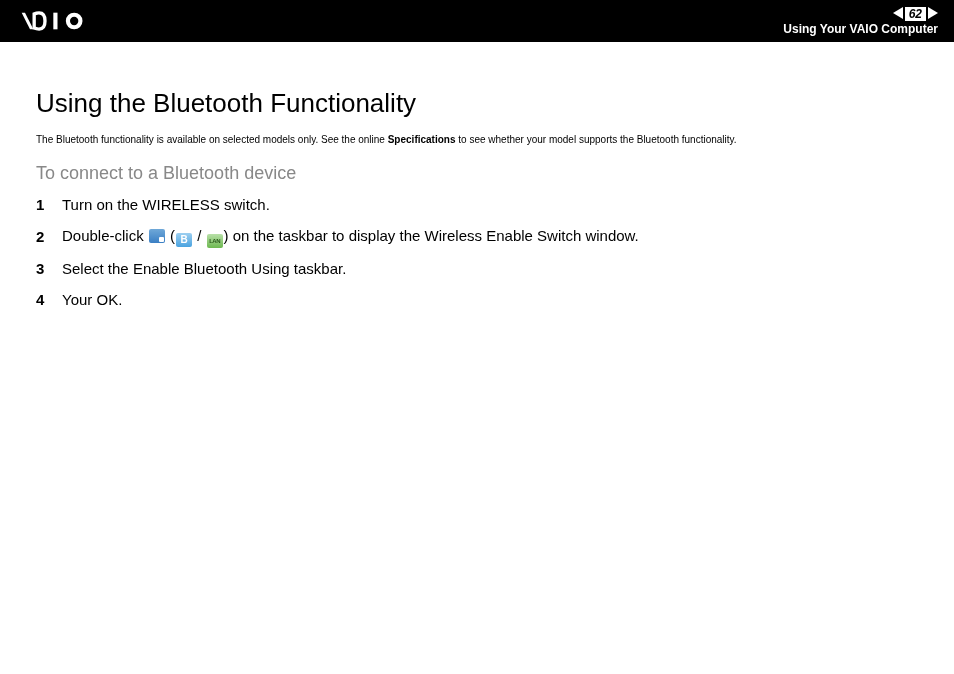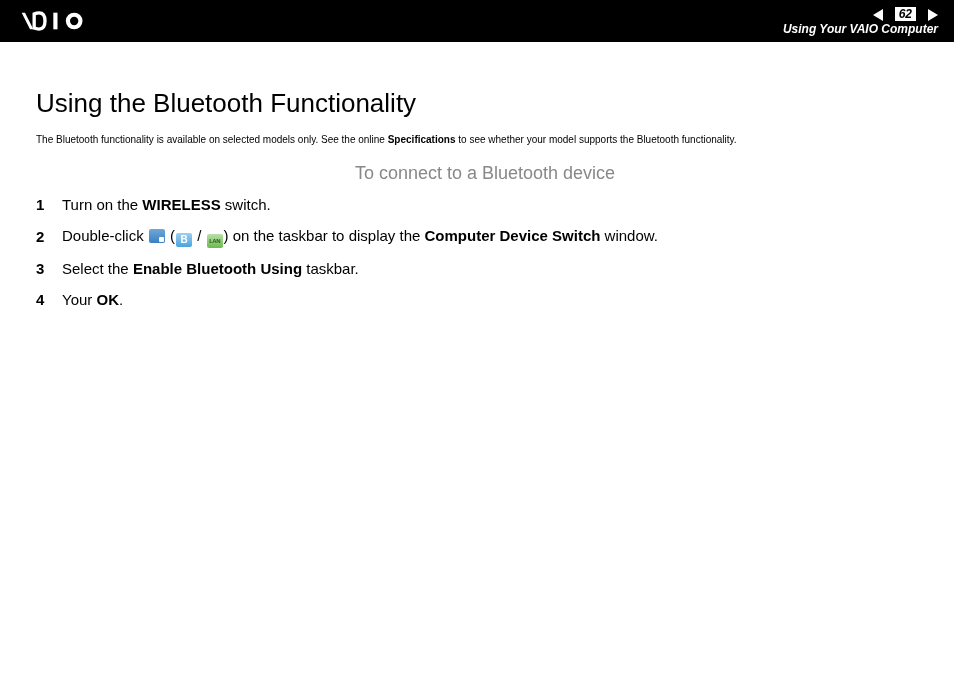--- a/index.html
+++ b/index.html
@@ -26,22 +26,22 @@
       height: 20px;
     }
     .header-right {
       display: flex;
       flex-direction: column;
       align-items: flex-end;
       gap: 1px;
     }
     .page-nav {
       display: flex;
-      align-items: flex-end;
-      gap: 12px;
+      align-items: flex-start;
+      gap: 2px;
     }
     .nav-arrow {
       width: 0;
       height: 0;
       border-style: solid;
     }
     .nav-arrow-left {
       border-width: 6px 10px 6px 0;
       border-color: transparent #fff transparent transparent;
     }
@@ -55,21 +55,20 @@
       font-style: italic;
       font-weight: bold;
       font-size: 12px;
       padding: 0px 4px;
       line-height: 14px;
     }
     .breadcrumb {
       color: #fff;
       font-weight: bold;
       font-size: 12px;
-      font-style: italic;
     }
     .content {
       padding: 46px 20px 0 36px;
     }
     .title {
       font-size: 26px;
       font-weight: normal;
       color: #000;
       margin-bottom: 14px;
     }
@@ -78,42 +77,41 @@
       line-height: 1.35;
       color: #000;
       margin-bottom: 12px;
     }
     .subtitle {
       font-size: 18px;
       color: #888;
       font-weight: normal;
       margin-top: 16px;
       margin-bottom: 10px;
-      text-align: center;
     }
     .steps {
       list-style: none;
     }
     .step {
       display: flex;
       align-items: center;
       font-size: 15px;
       margin-bottom: 10px;
       line-height: 1.4;
     }
     .step-num {
       font-weight: bold;
       width: 26px;
       flex-shrink: 0;
     }
     .step-text {
       flex: 1;
     }
     .step-text b {
-      font-weight: bold;
+      font-weight: normal;
     }
     .inline-icon {
       display: inline-block;
       width: 16px;
       height: 14px;
       vertical-align: -2px;
       border-radius: 2px;
       margin: 0 1px;
     }
     .icon-taskbar {
@@ -182,21 +180,21 @@
   <ol class="steps">
     <li class="step">
       <span class="step-num">1</span>
       <span class="step-text">
         <span>Turn on the </span><b>WIRELESS</b><span> switch.</span>
       </span>
     </li>
     <li class="step">
       <span class="step-num">2</span>
       <span class="step-text">
-        <span>Double-click </span><span class="inline-icon icon-taskbar"></span><span> (</span><span class="inline-icon icon-b">B</span><span> / </span><span class="inline-icon icon-lan">LAN</span><span>) on the taskbar to display the </span><b>Computer Device Switch</b><span> window.</span>
+        <span>Double-click </span><span class="inline-icon icon-taskbar"></span><span> (</span><span class="inline-icon icon-b">B</span><span> / </span><span class="inline-icon icon-lan">LAN</span><span>) on the taskbar to display the </span><b>Wireless Enable Switch</b><span> window.</span>
       </span>
     </li>
     <li class="step">
       <span class="step-num">3</span>
       <span class="step-text">
         <span>Select the </span><b>Enable Bluetooth Using</b><span> taskbar.</span>
       </span>
     </li>
     <li class="step">
       <span class="step-num">4</span>

